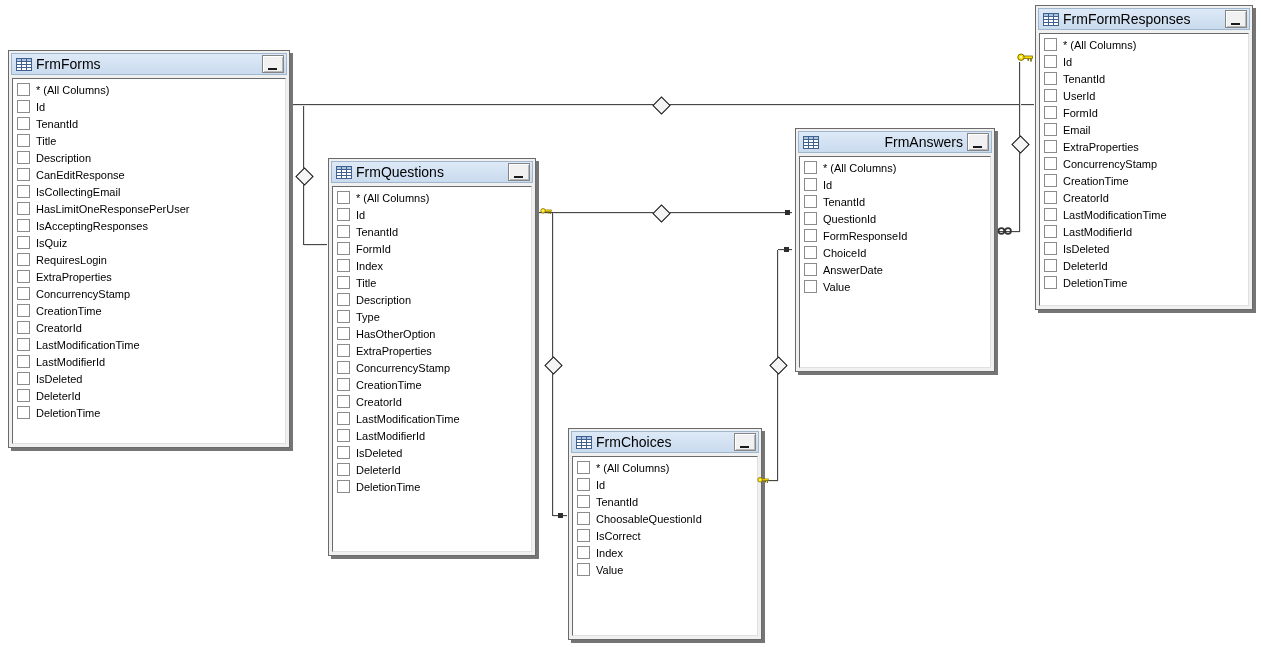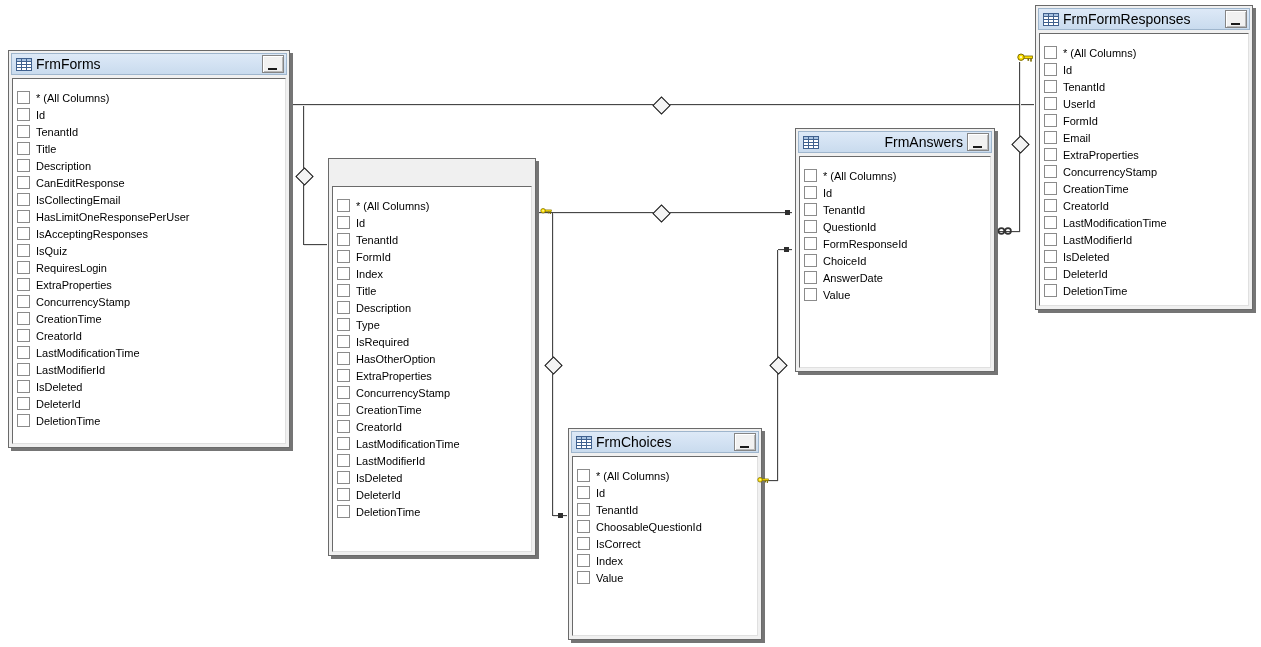--- a/index.html
+++ b/index.html
@@ -12,21 +12,21 @@
          padding:0 2px 0 4px;background:linear-gradient(180deg,#dde9f7,#c9dbee);
          border:1px solid #9fb6cd;box-sizing:border-box;cursor:default;}
   .ttitle{font-size:14px;color:#000;flex:1;white-space:nowrap;overflow:hidden;}
   .minbtn{width:20px;height:16px;background:#f1f1f1;border:1px solid #858585;
           box-shadow:inset 1px 1px 0 #ffffff, inset -1px -1px 0 #b9b9b9;
           position:relative;flex:none;}
   .minbtn .mbar{position:absolute;left:5px;bottom:2px;width:9px;height:2px;background:#1a1a1a;
           font-size:0;line-height:0;overflow:hidden;color:transparent;}
   .tlist{position:absolute;left:3px;right:3px;top:27px;bottom:3px;background:#fff;
          border:1px solid;border-color:#6a6a6a #e0e0e0 #e0e0e0 #6a6a6a;
-         overflow:hidden;padding-top:10px;box-sizing:border-box;}
+         overflow:hidden;padding-top:2px;box-sizing:border-box;}
   .trow{height:17px;display:flex;align-items:center;gap:6px;padding-left:4px;}
   .cb{width:11px;height:11px;border:1px solid #8b8b8b;background:#fff;flex:none;}
   .lbl{font-size:11px;color:#000;white-space:nowrap;}
   .pk{font-weight:normal;}
 
   .hseg{position:absolute;height:1px;background:#474747;box-shadow:0 1px 0 #e4e4e4;z-index:1;}
   .vseg{position:absolute;width:1px;background:#474747;box-shadow:1px 0 0 #e4e4e4;z-index:1;}
   .dia{position:absolute;width:11px;height:11px;background:#f4f4f4;border:1px solid #141414;
        transform:rotate(45deg);z-index:3;}
   .glyph{position:absolute;z-index:4;line-height:0;}
@@ -176,20 +176,34 @@
           <span class="cb"></span>
           <span class="lbl">DeleterId</span>
         </div>
         <div class="trow">
           <span class="cb"></span>
           <span class="lbl">DeletionTime</span>
         </div>
       </div>
     </div>
     <div class="tbox" style="left: 328px; top: 158px; width: 208px; height: 398px;">
+      <div class="thead">
+        <svg class="ticon" width="16" height="13" viewBox="0 0 16 13">
+          <rect x="0.5" y="0.5" width="15" height="12" fill="#ffffff" stroke="#40618e"></rect>
+          <rect x="0.5" y="0.5" width="15" height="3" fill="#aac4e2" stroke="#40618e"></rect>
+          <line x1="5.5" y1="0.5" x2="5.5" y2="12.5" stroke="#40618e"></line>
+          <line x1="10.5" y1="0.5" x2="10.5" y2="12.5" stroke="#40618e"></line>
+          <line x1="0.5" y1="6.5" x2="15.5" y2="6.5" stroke="#40618e"></line>
+          <line x1="0.5" y1="9.5" x2="15.5" y2="9.5" stroke="#40618e"></line>
+        </svg>
+        <span class="ttitle">FrmQuestions</span>
+        <div class="minbtn">
+          <span class="mbar">_</span>
+        </div>
+      </div>
       <div class="tlist">
         <div class="trow">
           <span class="cb"></span>
           <span class="lbl">* (All Columns)</span>
         </div>
         <div class="trow">
           <span class="cb"></span>
           <span class="lbl pk">Id</span>
         </div>
         <div class="trow">
@@ -208,24 +222,20 @@
           <span class="cb"></span>
           <span class="lbl">Title</span>
         </div>
         <div class="trow">
           <span class="cb"></span>
           <span class="lbl">Description</span>
         </div>
         <div class="trow">
           <span class="cb"></span>
           <span class="lbl">Type</span>
-        </div>
-        <div class="trow">
-          <span class="cb"></span>
-          <span class="lbl">IsRequired</span>
         </div>
         <div class="trow">
           <span class="cb"></span>
           <span class="lbl">HasOtherOption</span>
         </div>
         <div class="trow">
           <span class="cb"></span>
           <span class="lbl">ExtraProperties</span>
         </div>
         <div class="trow">

